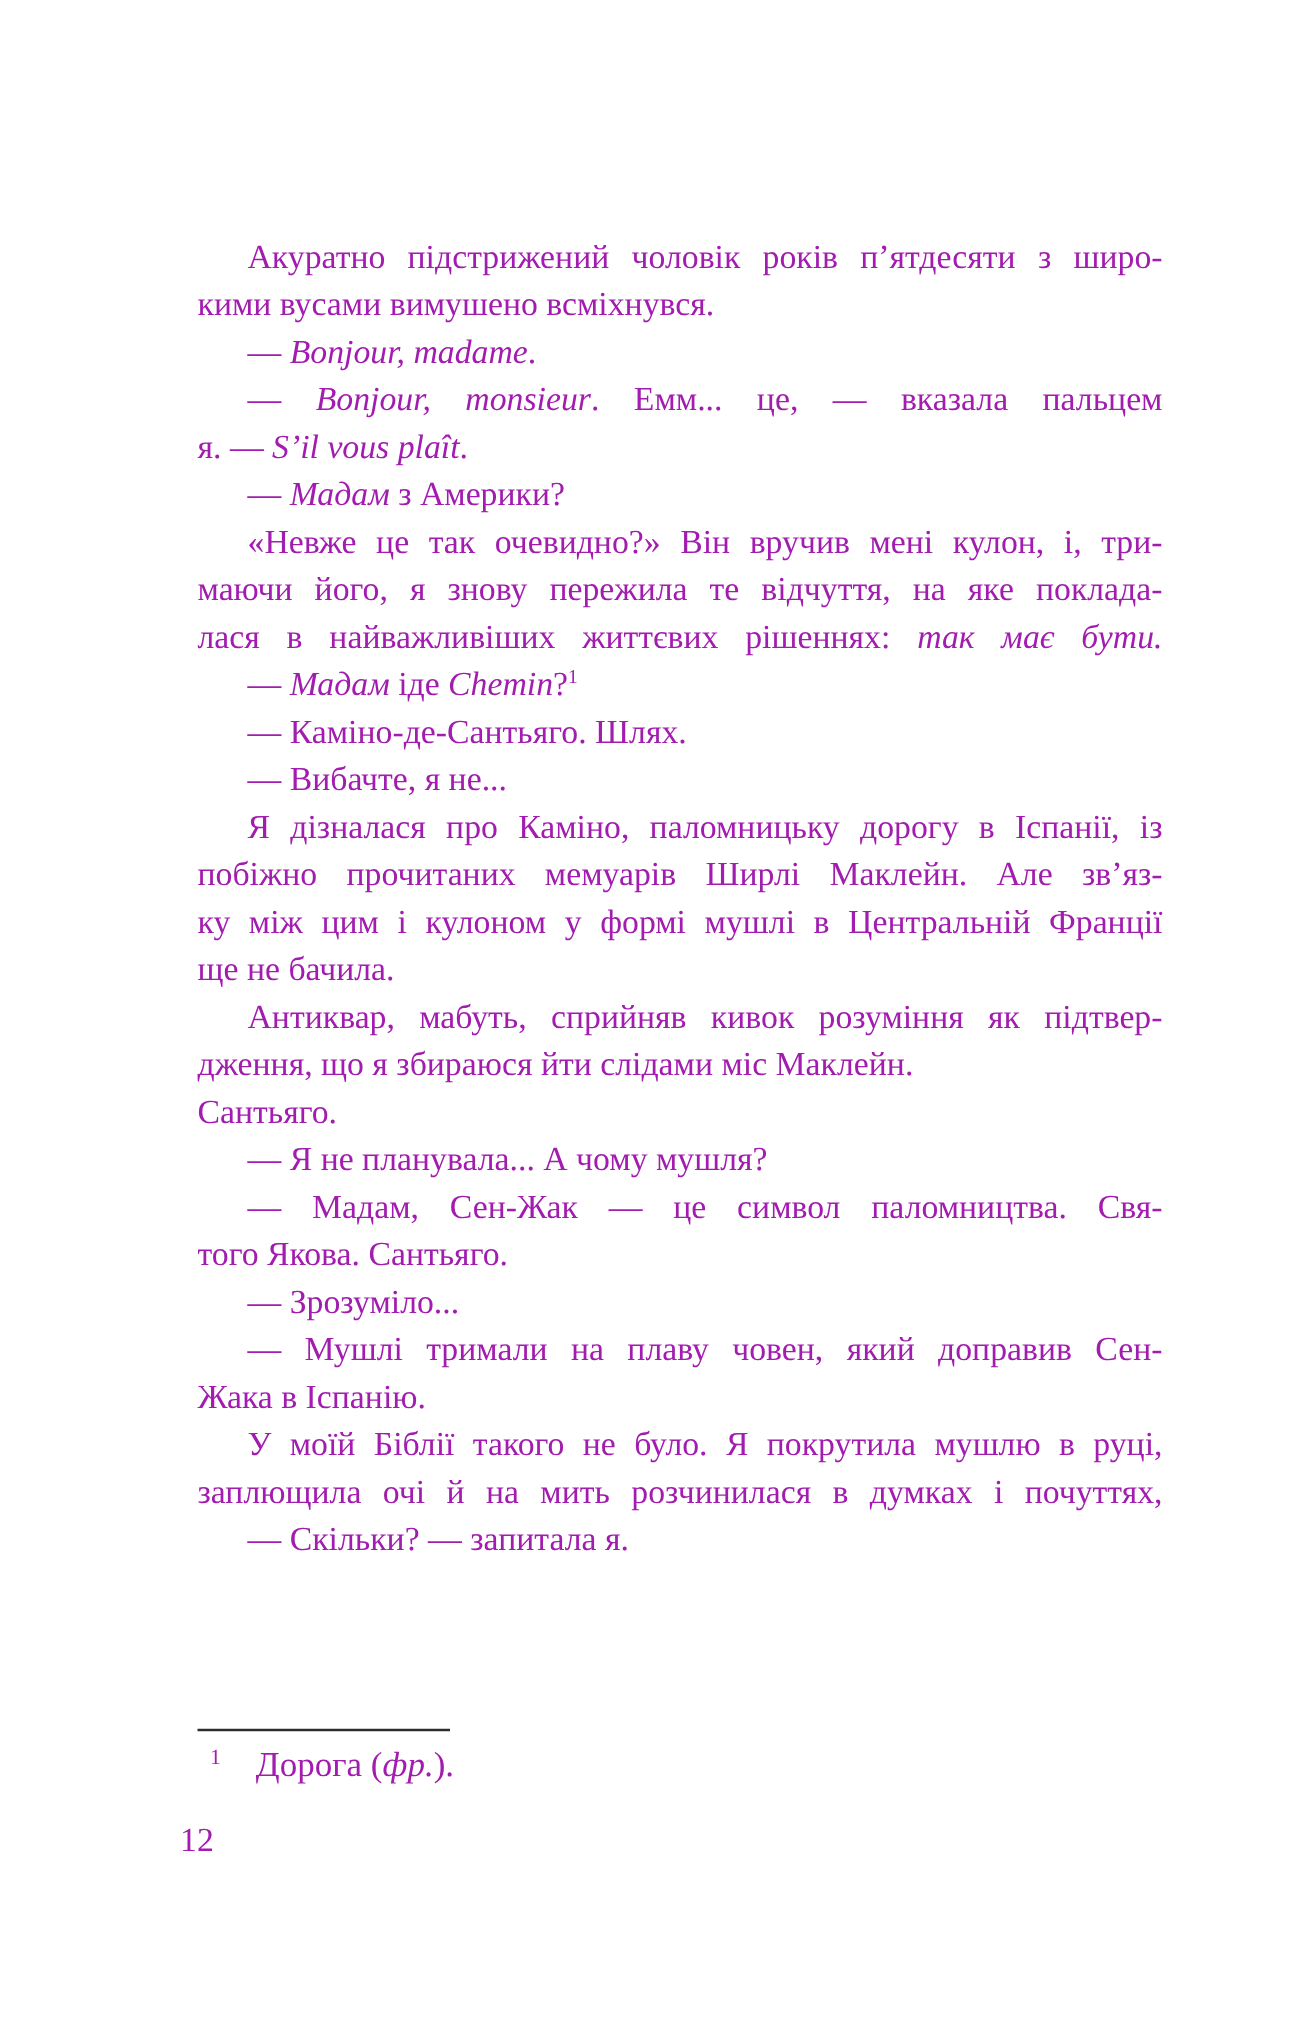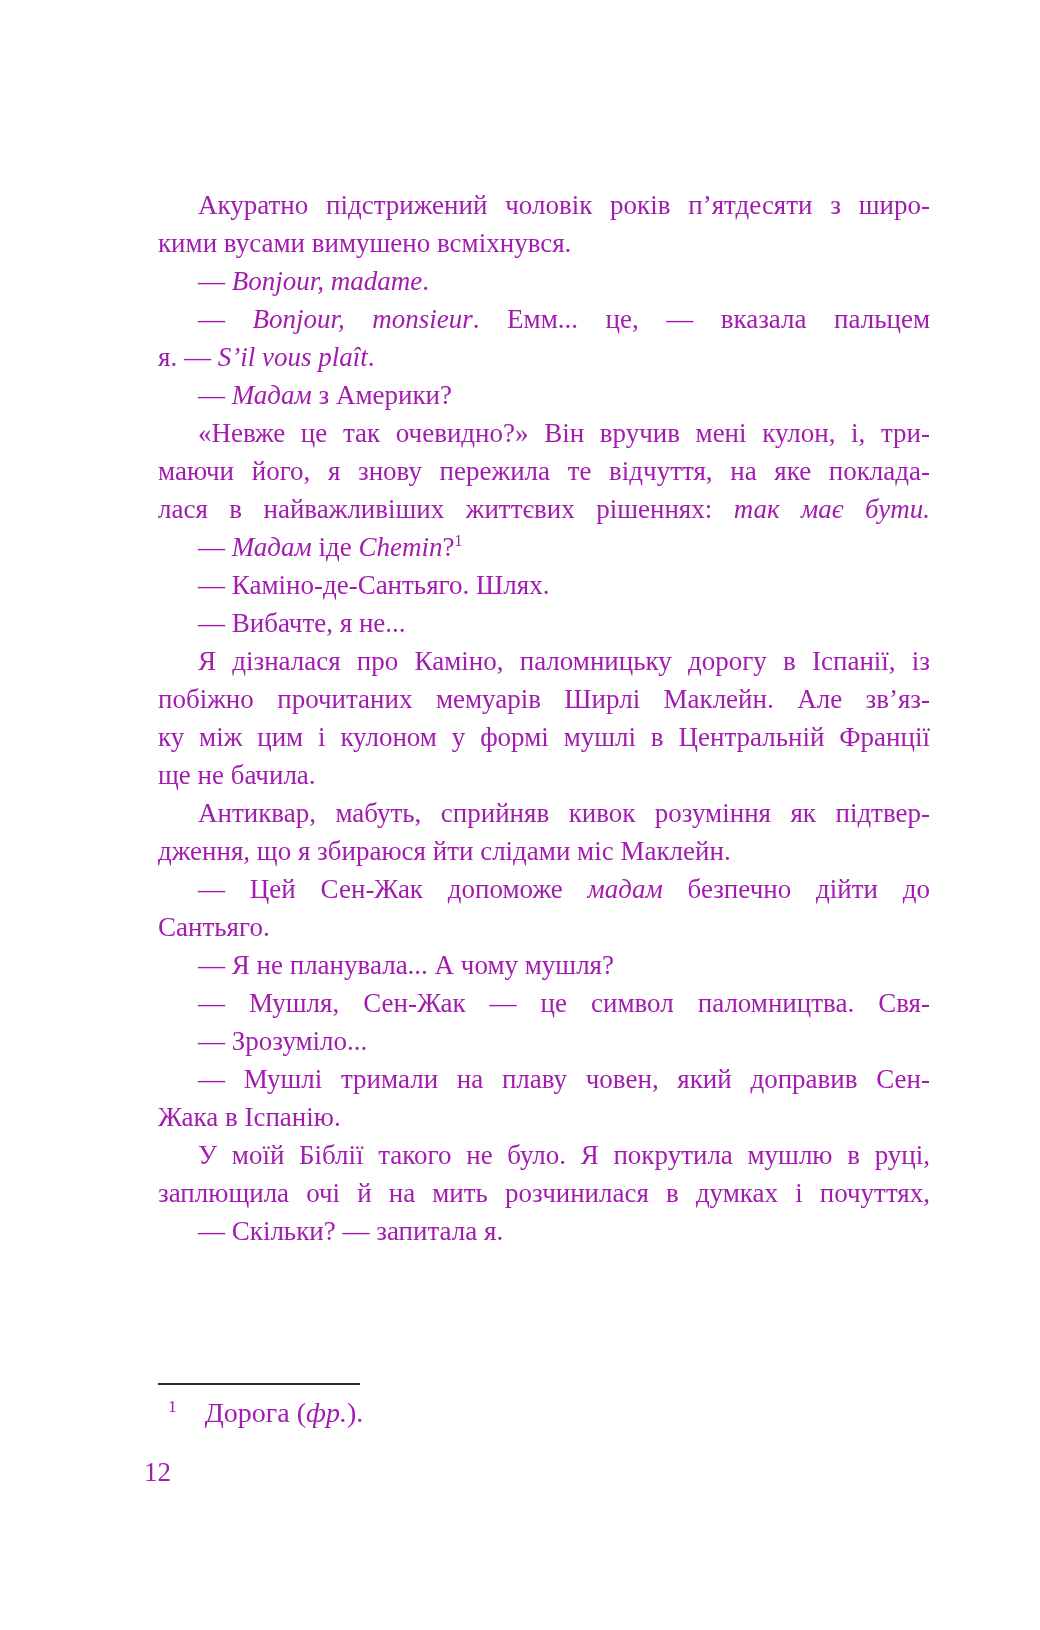--- a/index.html
+++ b/index.html
@@ -89,24 +89,24 @@
       <div class="line just"><span>лася в найважливіших життєвих рішеннях: </span><span class="it">так має бути.</span></div>
       <div class="line indent"><span>— </span><span class="it">Мадам</span><span> іде </span><span class="it">Chemin</span><span>?</span><span class="sup">1</span></div>
       <div class="line indent"><span>— Каміно-де-Сантьяго. Шлях.</span></div>
       <div class="line indent"><span>— Вибачте, я не...</span></div>
       <div class="line indent just"><span>Я дізналася про Каміно, паломницьку дорогу в Іспанії, із</span></div>
       <div class="line just"><span>побіжно прочитаних мемуарів Ширлі Маклейн. Але зв’яз-</span></div>
       <div class="line just"><span>ку між цим і кулоном у формі мушлі в Центральній Франції</span></div>
       <div class="line"><span>ще не бачила.</span></div>
       <div class="line indent just"><span>Антиквар, мабуть, сприйняв кивок розуміння як підтвер-</span></div>
       <div class="line"><span>дження, що я збираюся йти слідами міс Маклейн.</span></div>
-      <div class="line indent just"><span>— Цей Сен-Жак допоможе </span><span class="it">мадам</span><span> безпечно дійти до</span></div>
       <div class="line"><span>Сантьяго.</span></div>
       <div class="line indent"><span>— Я не планувала... А чому мушля?</span></div>
-      <div class="line indent just"><span>— Мушля, Сен-Жак — це символ паломництва. Свя-</span></div>
+      <div class="line indent just"><span>— Мадам, Сен-Жак — це символ паломництва. Свя-</span></div>
+      <div class="line"><span>того Якова. Сантьяго.</span></div>
       <div class="line indent"><span>— Зрозуміло...</span></div>
       <div class="line indent just"><span>— Мушлі тримали на плаву човен, який доправив Сен-</span></div>
       <div class="line"><span>Жака в Іспанію.</span></div>
       <div class="line indent just"><span>У моїй Біблії такого не було. Я покрутила мушлю в руці,</span></div>
       <div class="line just"><span>заплющила очі й на мить розчинилася в думках і почуттях,</span></div>
       <div class="line indent"><span>— Скільки? — запитала я.</span></div>
     </main>
 
   <div class="footnote-rule"></div>
 

